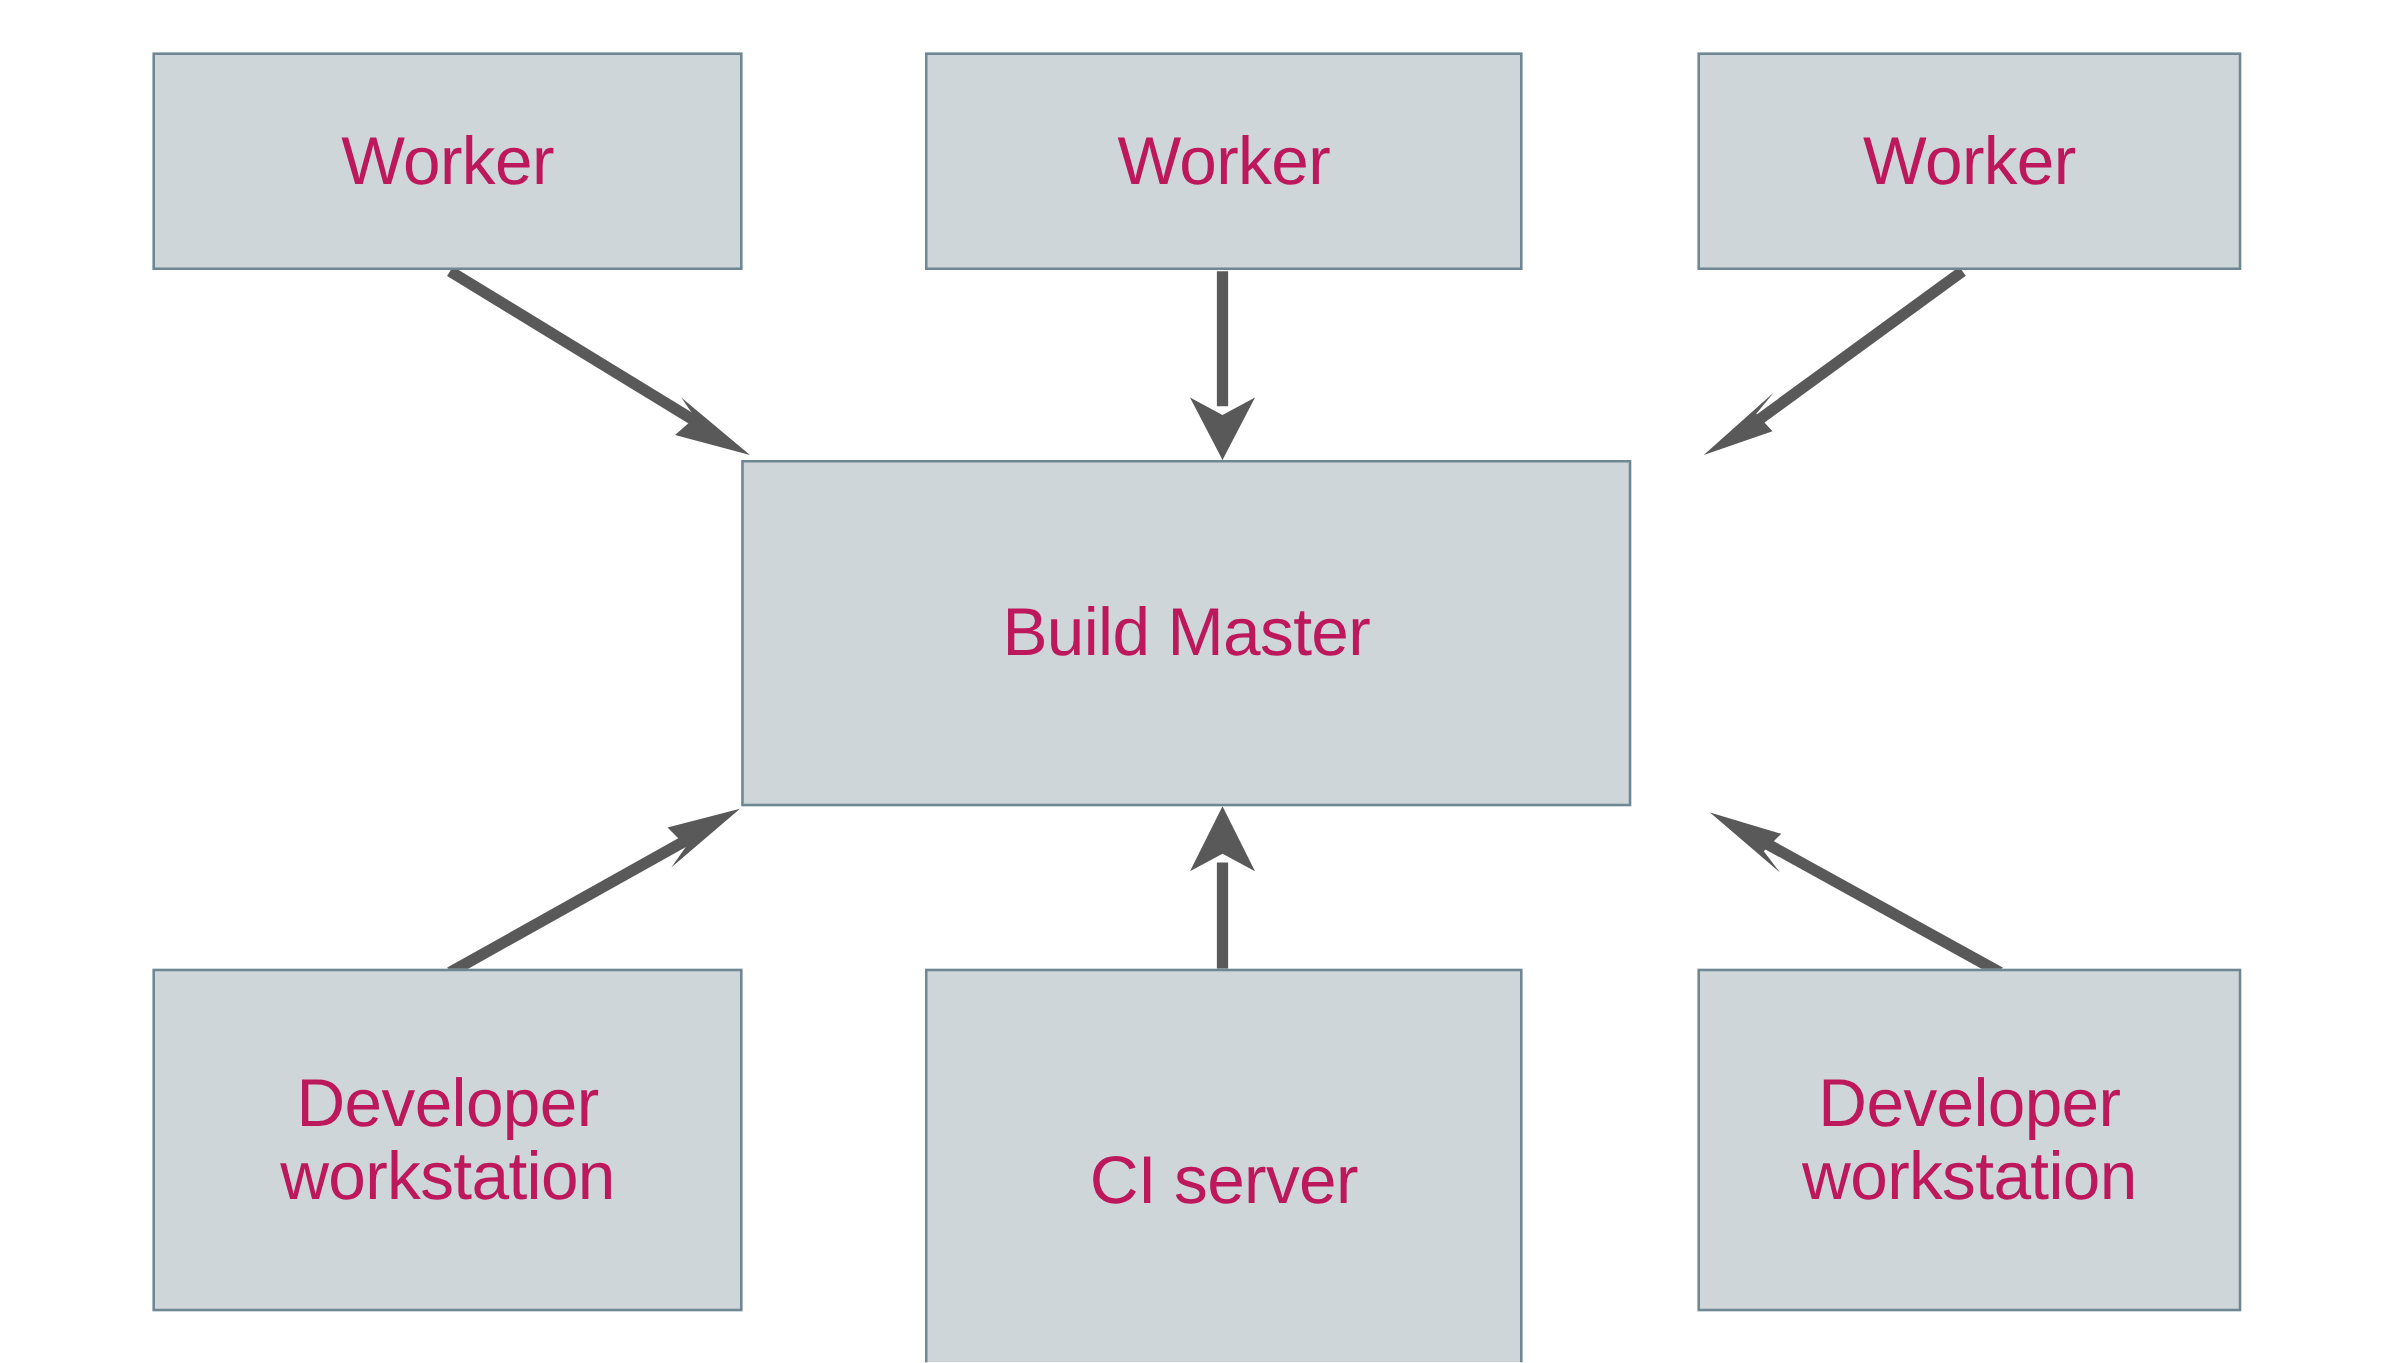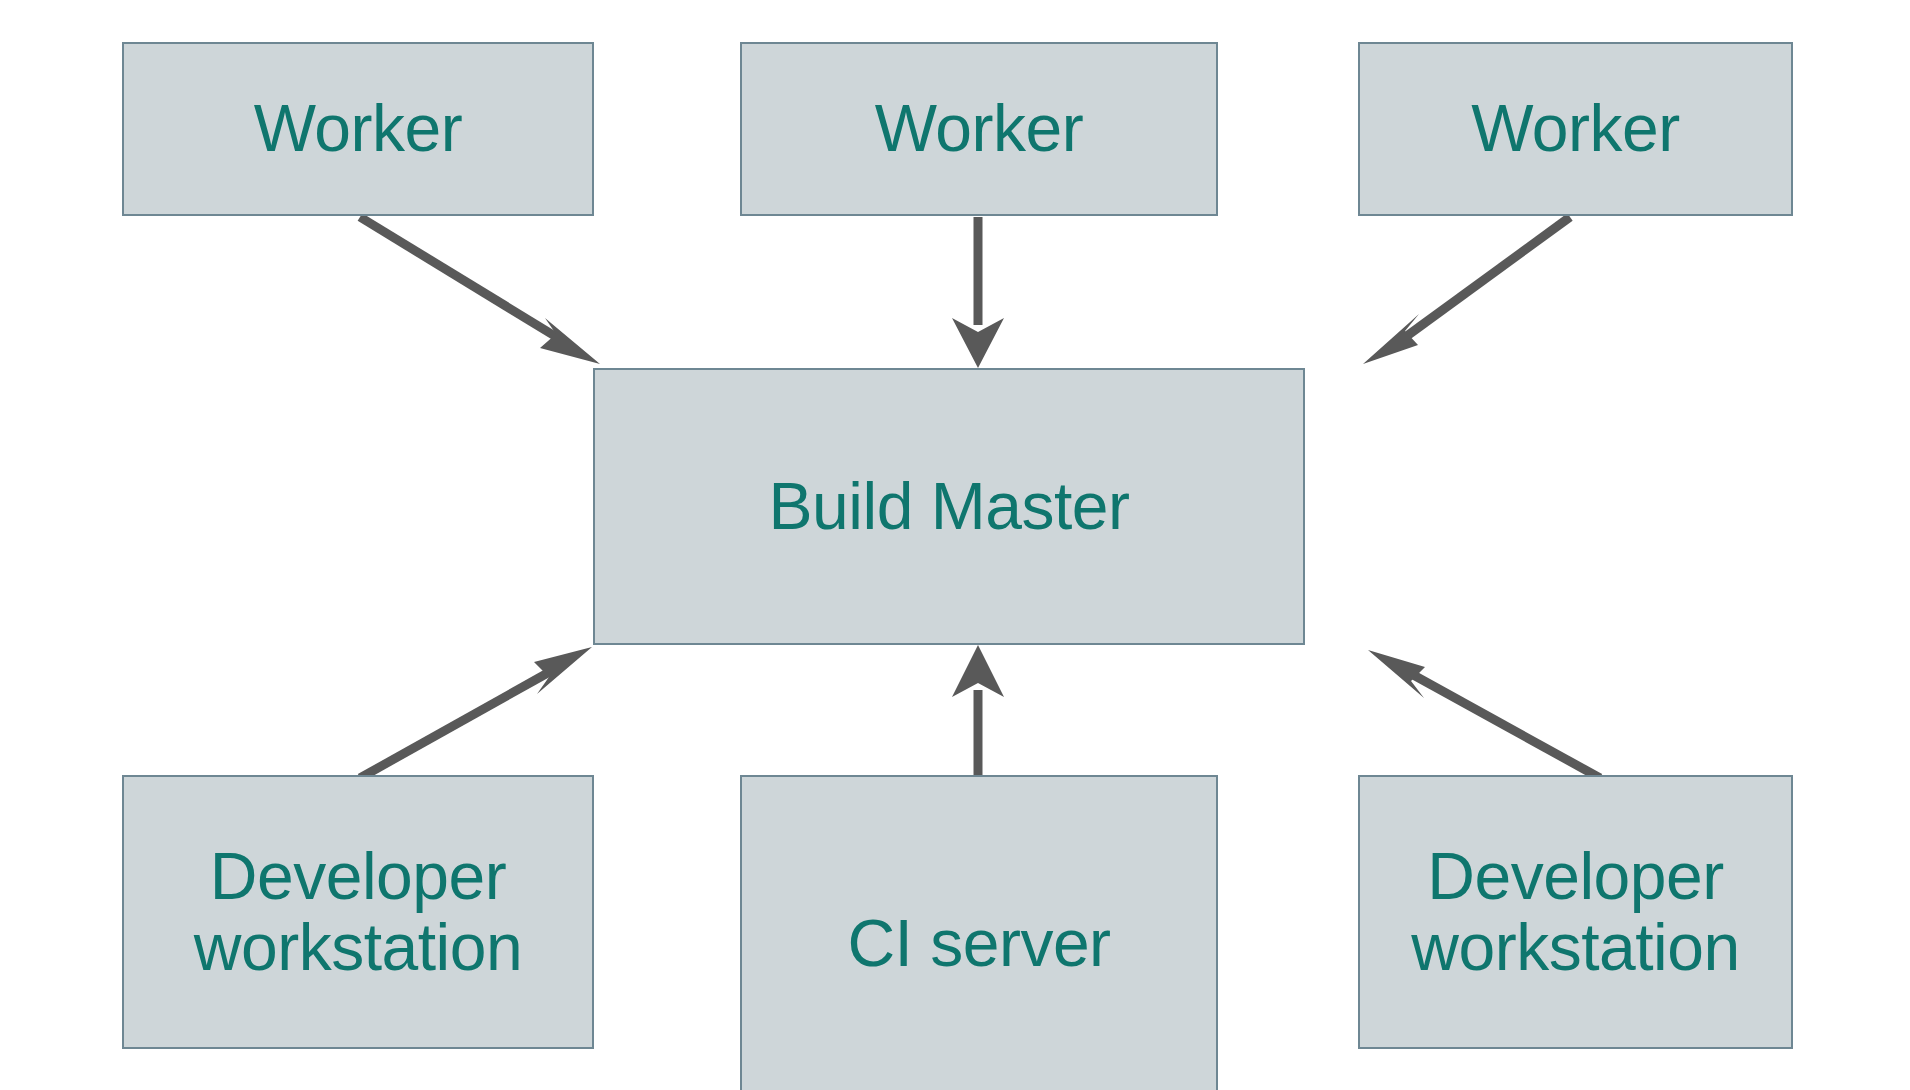--- a/index.html
+++ b/index.html
@@ -32,26 +32,26 @@
     background: #ced6d9;
     border: 2px solid #6e8793;
     display: flex;
     align-items: center;
     justify-content: center;
     text-align: center;
     color: #000000;
     z-index: 2;
   }
   .node-label {
-    font-size: 66px;
+    font-size: 54px;
     line-height: 1.08;
     font-weight: 400;
     letter-spacing: -0.5px;
     white-space: pre-line;
-    color: #0f766e;
+    color: #be185d;
   }
 
   
   #node-worker-left    { left: 122px;  top: 42px;  width: 472px; height: 174px; }
   #node-worker-mid     { left: 740px;  top: 42px;  width: 478px; height: 174px; }
   #node-worker-right   { left: 1358px; top: 42px;  width: 435px; height: 174px; }
   #node-build-master   { left: 593px;  top: 368px; width: 712px; height: 277px; }
   #node-dev-left       { left: 122px;  top: 775px; width: 472px; height: 274px; }
   #node-ci-server      { left: 740px;  top: 775px; width: 478px; height: 338px; }
   #node-dev-right      { left: 1358px; top: 775px; width: 435px; height: 274px; }

